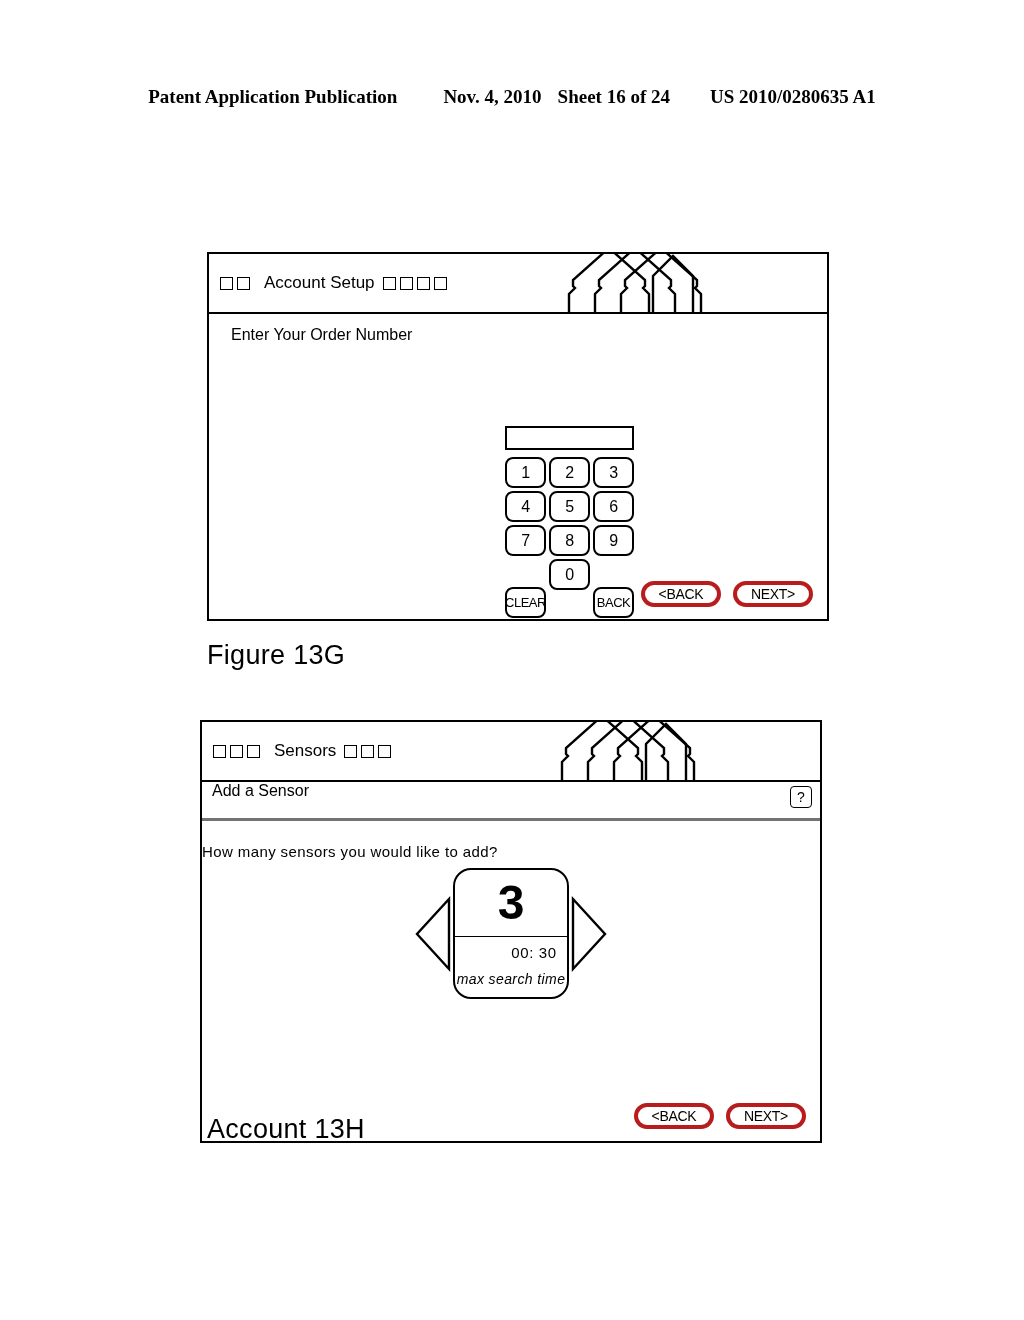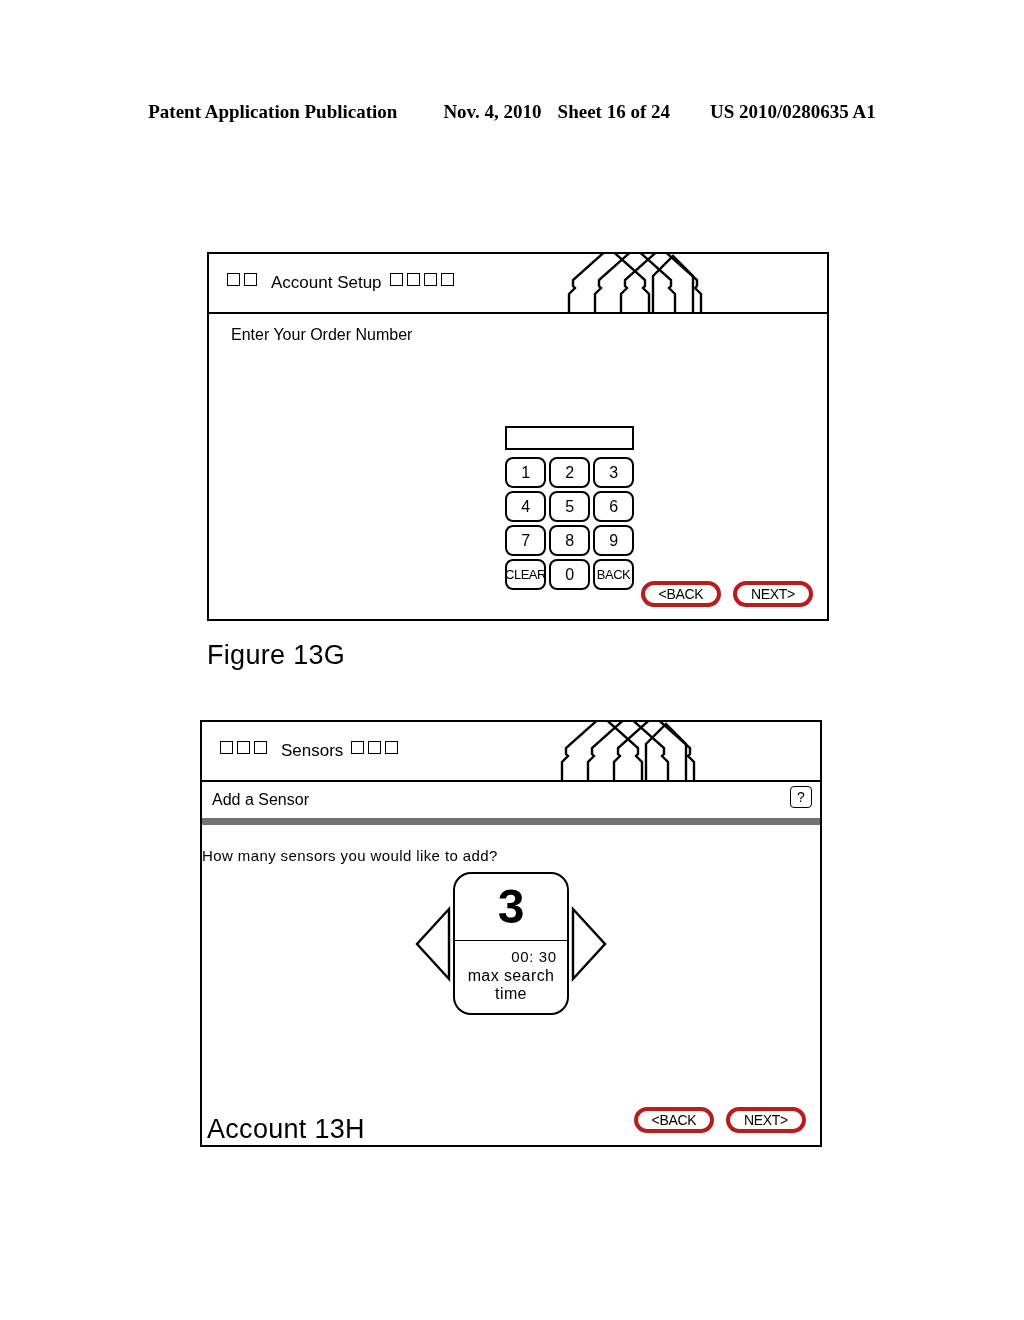--- a/index.html
+++ b/index.html
@@ -21,21 +21,20 @@
     position: absolute;
     top: 86px;
     left: 0;
     width: 1024px;
     text-align: center;
     font-family: "Liberation Serif", serif;
     font-weight: bold;
     font-size: 19px;
     letter-spacing: 0px;
     white-space: nowrap;
-    margin-top: 15px;
   }
   .page-header span { display: inline-block; }
   .ph-pub   { margin-right: 46px; }
   .ph-date  { margin-right: 16px; }
   .ph-sheet { margin-right: 40px; }
 
   
   .figure { position: absolute; }
   #fig-13g { left: 207px; top: 252px; }
   #fig-13h { left: 200px; top: 720px; }
@@ -52,21 +51,22 @@
   .titlebar {
     position: relative;
     height: 58px;
     border-bottom: 2px solid #000;
     overflow: hidden;
     display: flex;
     align-items: center;
   }
   .titlebar-left {
     display: flex;
-    padding-left: 18px;
+    align-items: center;
+    padding-left: 11px;
     position: relative;
     z-index: 2;
   }
   .sq {
     width: 13px;
     height: 13px;
     border: 1.6px solid #000;
     box-sizing: border-box;
     margin-right: 4px;
     background: #fff;
@@ -134,21 +134,21 @@
     border-radius: 8px;
     box-sizing: border-box;
     background: #fff;
     display: flex;
     align-items: center;
     justify-content: center;
     font-size: 16px;
     font-family: "Liberation Sans", sans-serif;
     letter-spacing: -0.5px;
   }
-  .key.small { font-size: 13px; }
+  .key.small { font-size: 13px; margin-top: 28px; }
 
   
   .nav-row {
     position: absolute;
     right: 14px;
     bottom: 12px;
     display: flex;
     gap: 12px;
   }
   .pill {
@@ -173,23 +173,22 @@
     font-family: "Liberation Sans", sans-serif;
     letter-spacing: 0.3px;
   }
   #cap-13g { left: 207px; top: 640px; }
   #cap-13h { left: 207px; top: 1114px; }
 
   
   .subheader {
     position: relative;
     height: 36px;
-    border-bottom: 7px solid #737373;
-    display: flex;
-    align-items: center;
+    border-bottom: 3px solid #737373;
+    display: flex;
   }
   .subheader-title {
     font-size: 16px;
     padding-left: 10px;
   }
   .help-btn {
     position: absolute;
     right: 8px;
     top: 4px;
     width: 22px;
@@ -243,23 +242,24 @@
   .stepper-meta {
     padding: 7px 0 10px 0;
     text-align: center;
   }
   .stepper-time {
     font-size: 15px;
     letter-spacing: 0.6px;
     padding-left: 46px;
   }
   .stepper-label {
-    font-size: 16px;
+    font-size: 14px;
     letter-spacing: 0.4px;
-    margin-top: 2px;
+    margin-top: 10px;
+    font-style: italic;
   }
 </style>
 </head>
 <body>
 
 <div class="page-header">
   <span class="ph-pub">Patent Application Publication</span><span class="ph-date">Nov. 4, 2010</span><span class="ph-sheet">Sheet 16 of 24</span><span class="ph-num">US 2010/0280635 A1</span>
 </div>
 
 <div class="figure" id="fig-13g">

